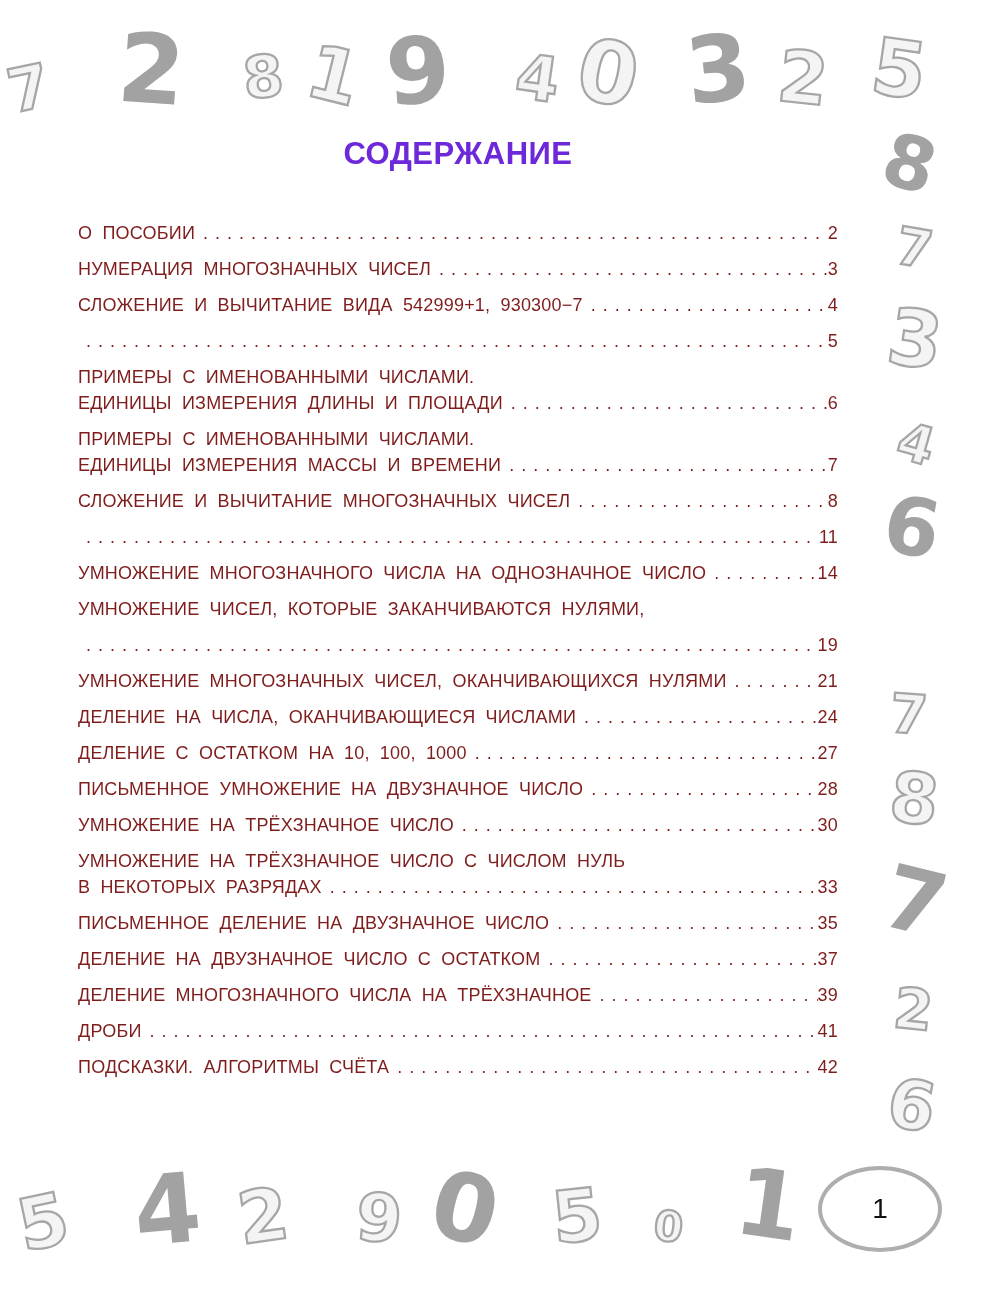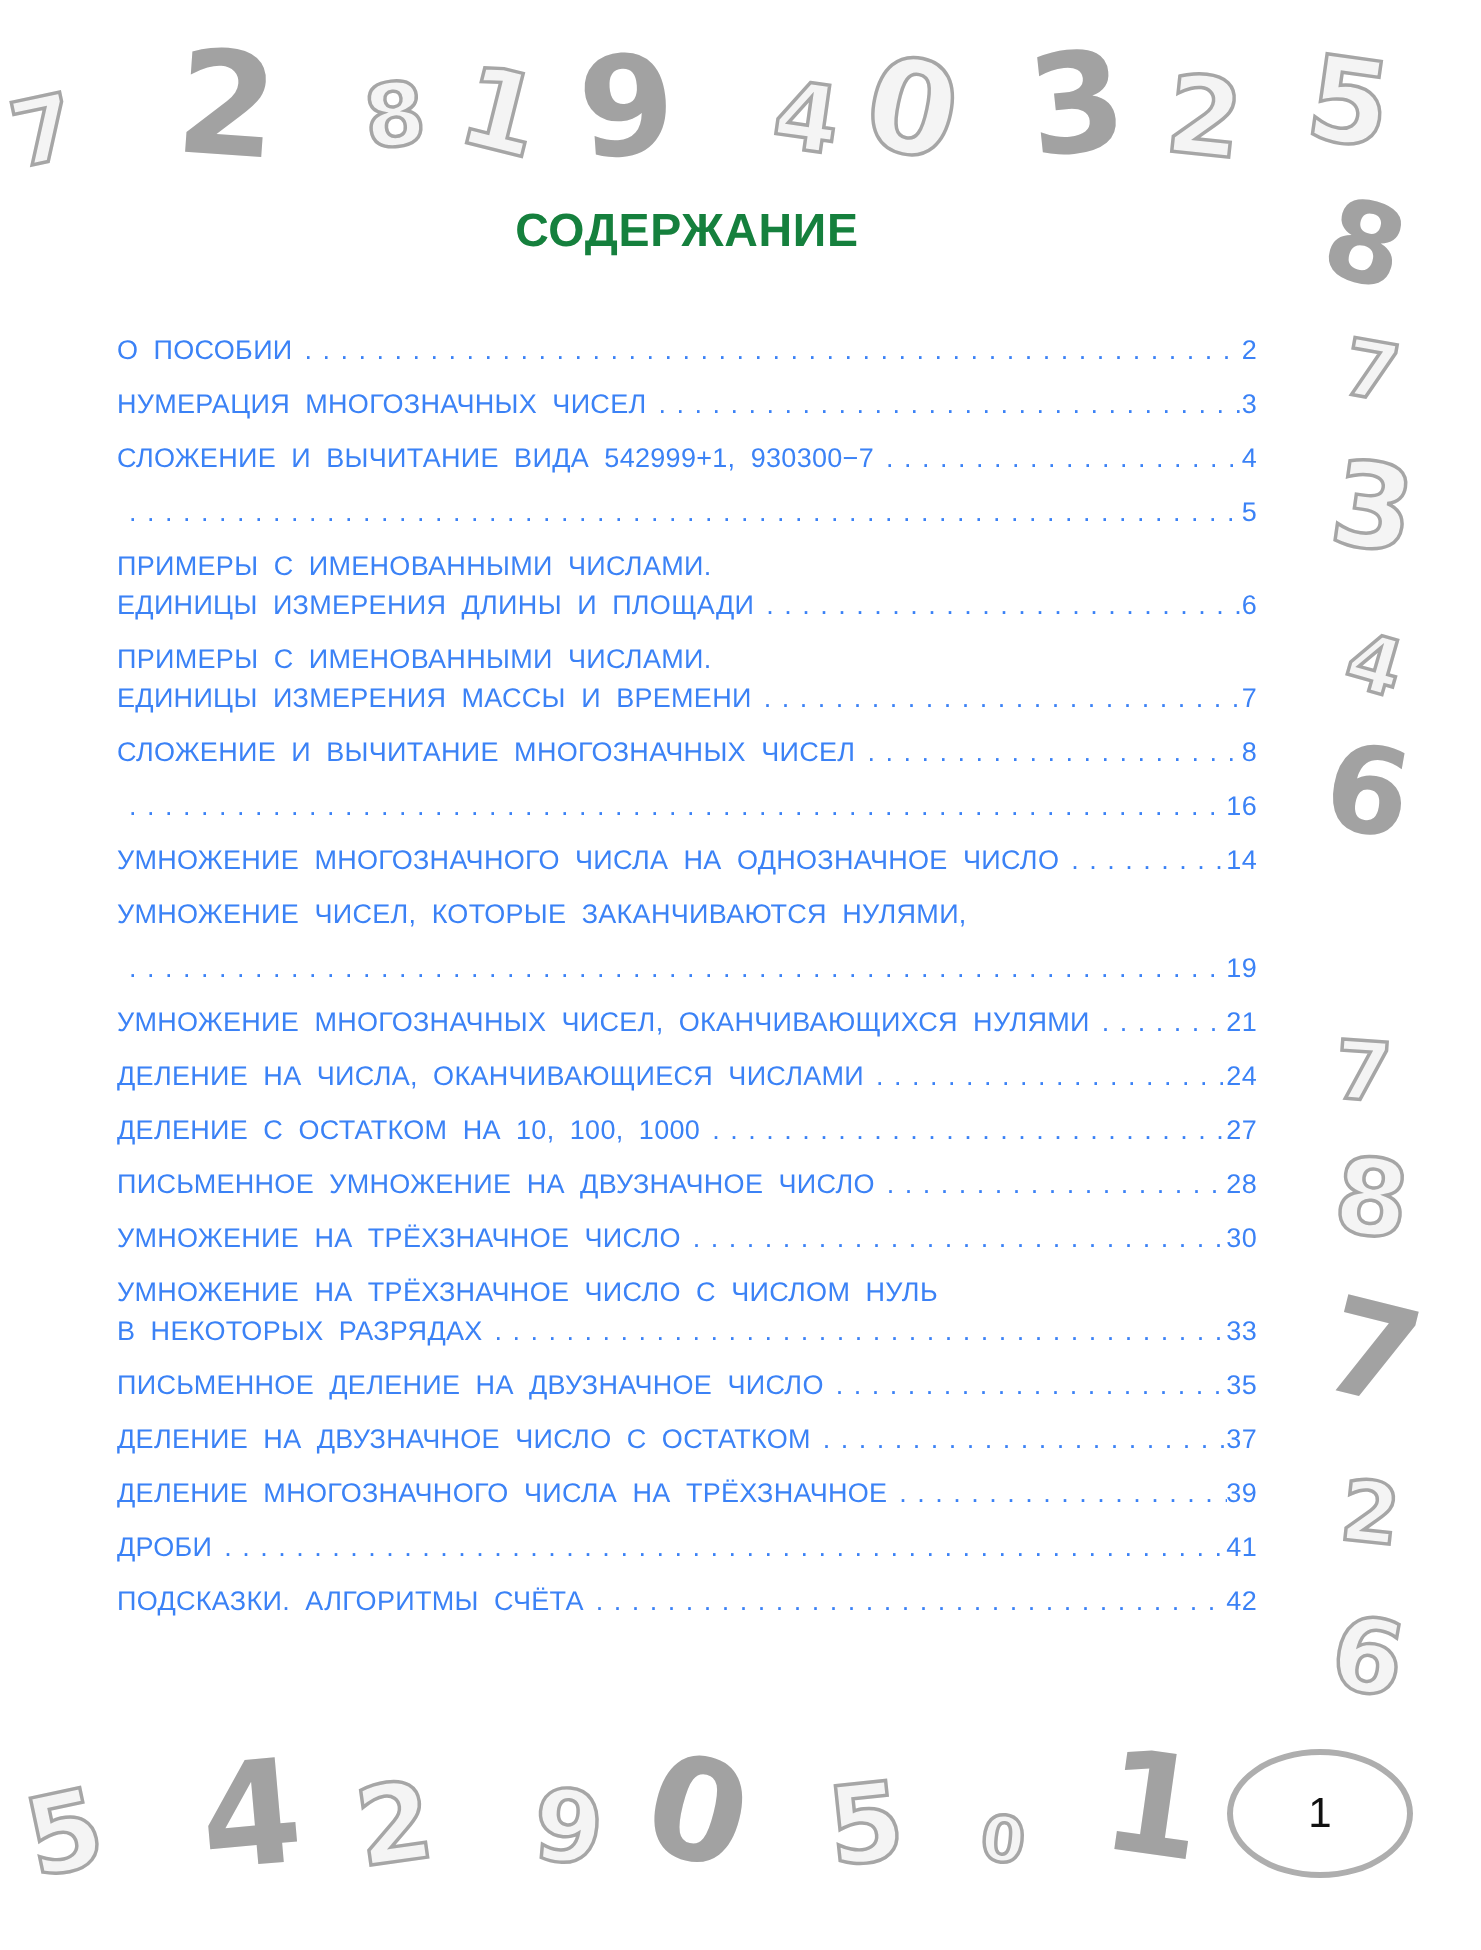--- a/index.html
+++ b/index.html
@@ -20,31 +20,31 @@
   .contents-title {
     position: absolute;
     left: 78px;
     top: 136px;
     width: 760px;
     margin: 0;
     text-align: center;
     font-size: 31px;
     font-weight: bold;
     letter-spacing: 0.5px;
-    color: #15803d;
+    color: #6d28d9;
   }
 
   
   .toc {
     position: absolute;
     left: 78px;
     top: 220px;
     width: 760px;
     font-size: 18px;
-    color: #3b82f6;
+    color: #7f1d1d;
     letter-spacing: 0.2px;
     word-spacing: 5px;
   }
   .toc-entry { margin-bottom: 10px; }
   .toc-line { line-height: 26px; }
   .toc-line.with-leader {
     display: flex;
     align-items: baseline;
   }
   .toc-label { white-space: nowrap; }
@@ -224,21 +224,21 @@
       <div class="toc-entry">
         <div class="toc-line with-leader">
           <span class="toc-label">СЛОЖЕНИЕ И ВЫЧИТАНИЕ МНОГОЗНАЧНЫХ ЧИСЕЛ</span>
           <span class="toc-dots"></span>
           <span class="toc-page">8</span>
         </div>
       </div>
       <div class="toc-entry">
         <div class="toc-line with-leader">
           <span class="toc-dots"></span>
-          <span class="toc-page">16</span>
+          <span class="toc-page">11</span>
         </div>
       </div>
       <div class="toc-entry">
         <div class="toc-line with-leader">
           <span class="toc-label">УМНОЖЕНИЕ МНОГОЗНАЧНОГО ЧИСЛА НА ОДНОЗНАЧНОЕ ЧИСЛО</span>
           <span class="toc-dots"></span>
           <span class="toc-page">14</span>
         </div>
       </div>
       <div class="toc-entry">

